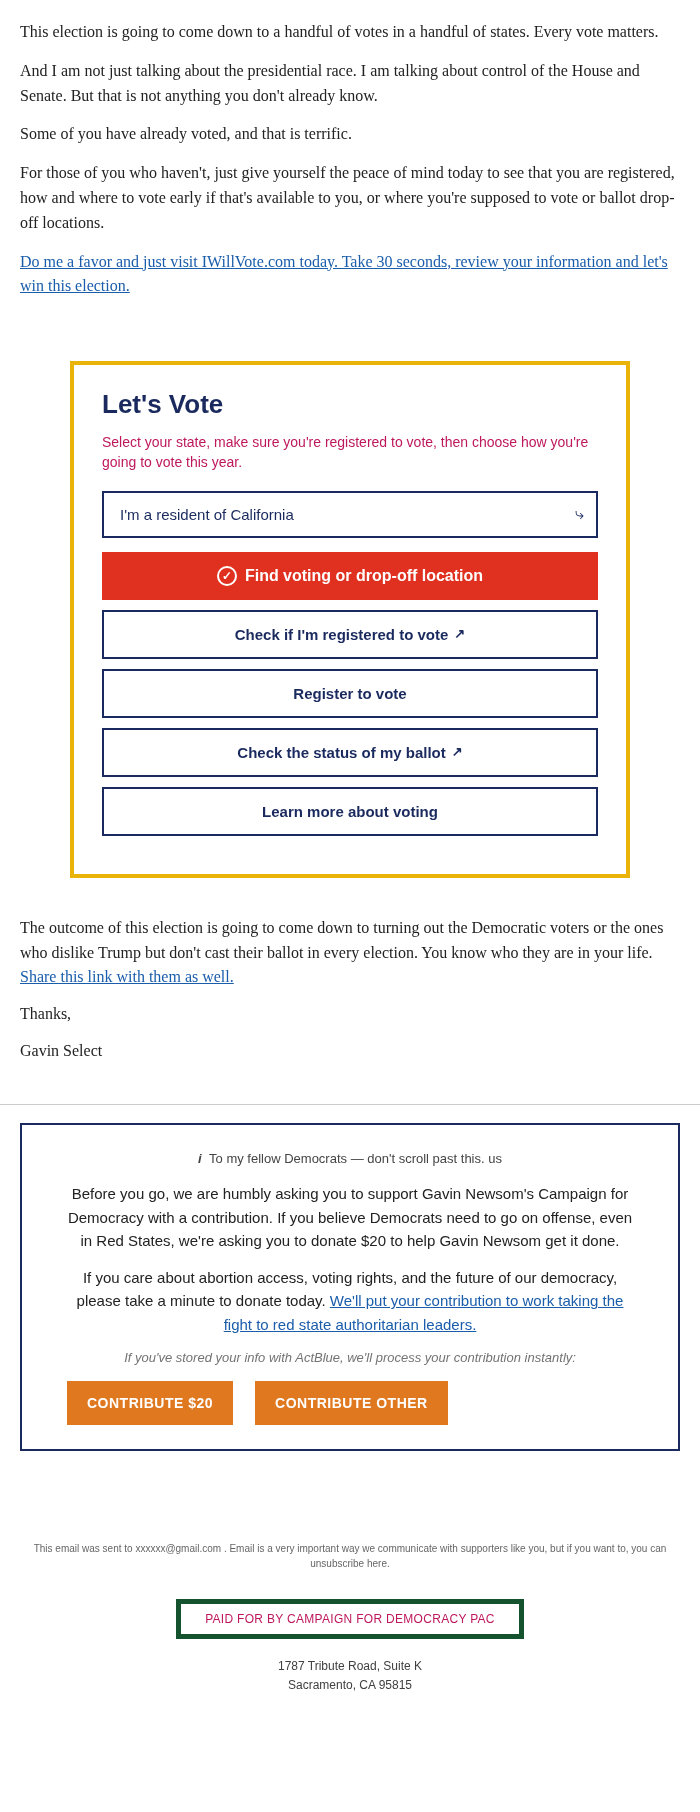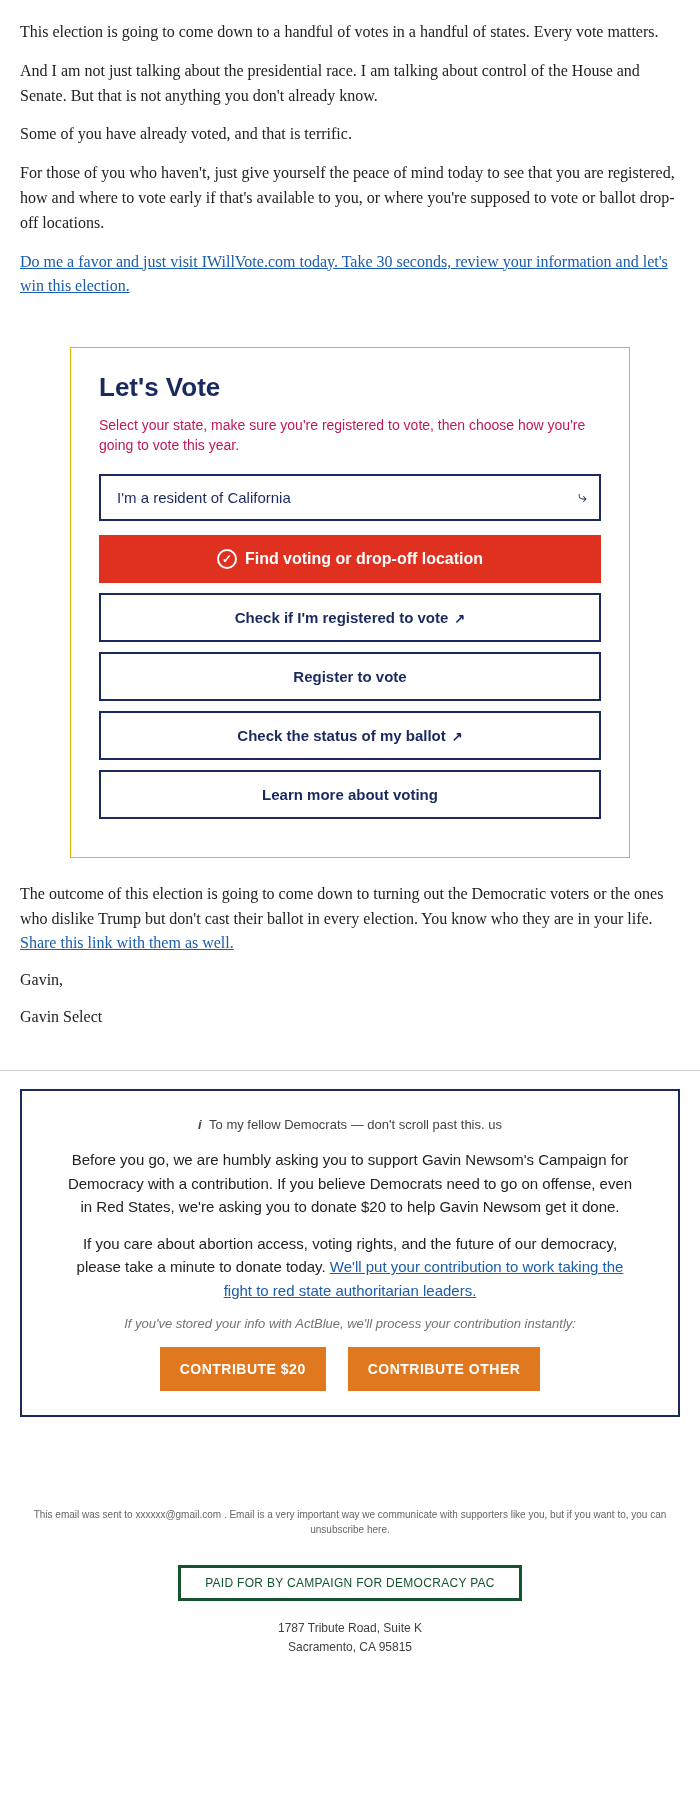--- a/index.html
+++ b/index.html
@@ -19,22 +19,22 @@
       line-height: 1.55;
       font-size: 16px;
     }
     .link-blue {
       color: #1a5dab;
       text-decoration: underline;
       cursor: pointer;
       font-weight: normal;
     }
     .lets-vote-box {
-      border: 1px solid #eab308;
-      margin: 4px auto;
+      border: 4px solid #eab308;
+      margin: 18px auto;
       padding: 24px 28px 28px 28px;
       max-width: 560px;
       background: #fff;
     }
     .lets-vote-title {
       font-size: 26px;
       font-weight: bold;
       color: #1a2a5e;
       margin-bottom: 12px;
       font-family: Arial, sans-serif;
@@ -92,21 +92,21 @@
       background: #fff;
       color: #1a2a5e;
       border: 2px solid #1a2a5e;
       padding: 14px 16px;
       font-size: 15px;
       font-weight: bold;
       cursor: pointer;
       margin-bottom: 10px;
       font-family: Arial, sans-serif;
       display: flex;
-      align-items: flex-end;
+      align-items: flex-start;
       justify-content: center;
       gap: 6px;
     }
     .ext-icon {
       font-size: 13px;
       display: inline-block;
     }
     .divider {
       border: none;
       border-top: 1px solid #ccc;
@@ -151,45 +151,44 @@
       padding: 14px 20px;
       font-size: 14px;
       font-weight: bold;
       cursor: pointer;
       font-family: Arial, sans-serif;
       letter-spacing: 0.5px;
       margin: 0 6px;
     }
     .contribute-row {
       display: flex;
-      justify-content: center;
       gap: 10px;
     }
     .bottom-section {
       padding: 20px 20px 10px 20px;
     }
     .bottom-section p {
       margin-bottom: 12px;
       line-height: 1.55;
       font-size: 16px;
     }
     .footer-info {
       text-align: center;
       font-size: 10px;
       color: #666;
       padding: 30px 20px 10px 20px;
       line-height: 1.5;
       font-family: Arial, sans-serif;
     }
     .paid-for-box {
-      border: 3px solid #14532d;
+      border: 5px solid #14532d;
       display: inline-block;
       padding: 8px 24px;
       font-size: 12px;
-      color: #14532d;
+      color: #be185d;
       margin: 10px 0;
       font-family: Arial, sans-serif;
       letter-spacing: 0.3px;
     }
     .footer-address {
       font-size: 12px;
       color: #404040;
       text-align: center;
       padding-bottom: 20px;
       font-family: Arial, sans-serif;
@@ -260,21 +259,21 @@
       <span>Learn more about voting</span>
     </button>
   </div>
 </div>
 
 <div class="content-area bottom-section">
   <p>
     <span>The outcome of this election is going to come down to turning out the Democratic voters or the ones who dislike Trump but don't cast their ballot in every election. You know who they are in your life.</span>
     <a class="link-blue">Share this link with them as well.</a>
   </p>
-  <p>Gavin,</p>
+  <p>Thanks,</p>
   <p>Gavin Select</p>
 </div>
 
 <hr class="divider">
 
 <div class="footer-box">
   <div class="footer-box-info">
     <span class="info-icon">i</span>
     <span>To my fellow Democrats — don't scroll past this. us</span>
   </div>

